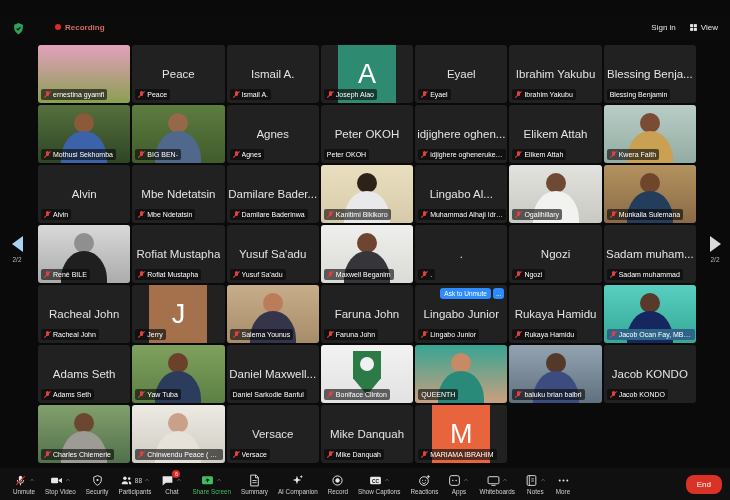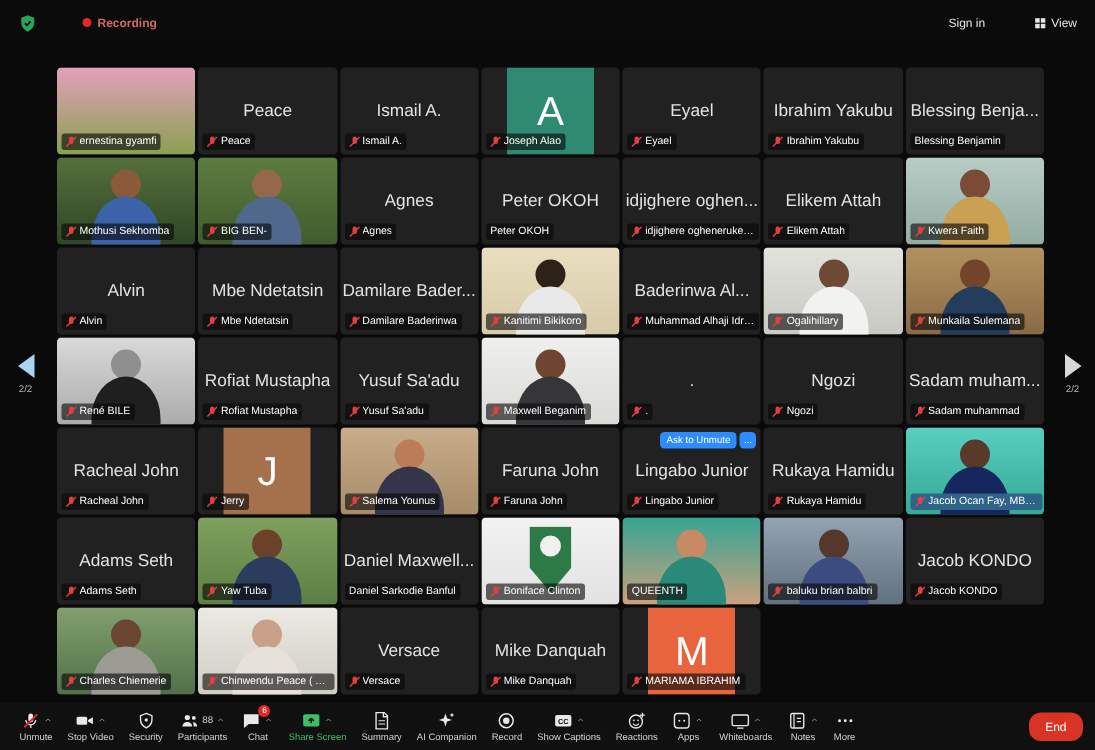--- a/index.html
+++ b/index.html
@@ -1,26 +1,26 @@
 <!DOCTYPE html>
 <html><head>
 <meta charset="utf-8">
 <style>
   * { margin:0; padding:0; box-sizing:border-box; }
   html,body { width:730px; height:500px; overflow:hidden; background:#0a0a0a;
     font-family:"Liberation Sans", sans-serif; }
   
-  .topbar { position:absolute; top:4px; left:0; width:730px; height:22px;
+  .topbar { position:absolute; top:16px; left:0; width:730px; height:22px;
     display:flex; align-items:center; justify-content:space-between;
     padding:0 12px; background:#0b0b0b; }
   .tb-left { display:flex; align-items:center; }
   .enc-shield { width:13px; height:13px; margin-right:30px; }
   .rec-dot { width:6px; height:6px; border-radius:50%; background:#e02828; margin-right:4px; }
   .rec-text { font-size:8px; color:#cf6b62; font-weight:bold; }
-  .tb-right { display:flex; align-items:center; gap:32px; }
+  .tb-right { display:flex; align-items:center; gap:13px; }
   .signin { font-size:8px; color:#e6e6e6; cursor:pointer; }
   .viewbtn { display:flex; align-items:center; gap:3px; font-size:8px; color:#e6e6e6; cursor:pointer; }
   .viewbtn svg { width:9px; height:9px; }
   
   .grid { position:absolute; left:38px; top:45px; width:658px;
     display:grid; grid-template-columns:repeat(7,1fr); grid-auto-rows:58px; gap:2px; }
   .tile { position:relative; background:#212121; border-radius:3px; overflow:hidden; }
   .center-name { position:absolute; top:50%; left:50%; transform:translate(-50%,-50%);
     color:#e3e3e3; font-size:11.5px; white-space:nowrap; max-width:92px;
     overflow:hidden; text-overflow:ellipsis; }
@@ -247,21 +247,21 @@
       <div class="photo" style="background: linear-gradient(rgb(233, 223, 192), rgb(214, 202, 168));">
         <div class="head" style="background: rgb(46, 34, 24);"></div>
         <div class="torso" style="background: rgb(233, 233, 233);"></div>
       </div>
       <div class="name-label">
         <span class="micoff"></span>
         <span class="txt">Kanitimi Bikikoro</span>
       </div>
     </div>
     <div class="tile">
-      <span class="center-name">Baderinwa Al...</span>
+      <span class="center-name">Lingabo Al...</span>
       <div class="name-label">
         <span class="micoff"></span>
         <span class="txt">Muhammad Alhaji Idriss</span>
       </div>
     </div>
     <div class="tile">
       <div class="photo" style="background: linear-gradient(rgb(226, 226, 222), rgb(201, 201, 195));">
         <div class="head" style="background: rgb(110, 74, 52);"></div>
         <div class="torso" style="background: rgb(242, 242, 240);"></div>
       </div>

